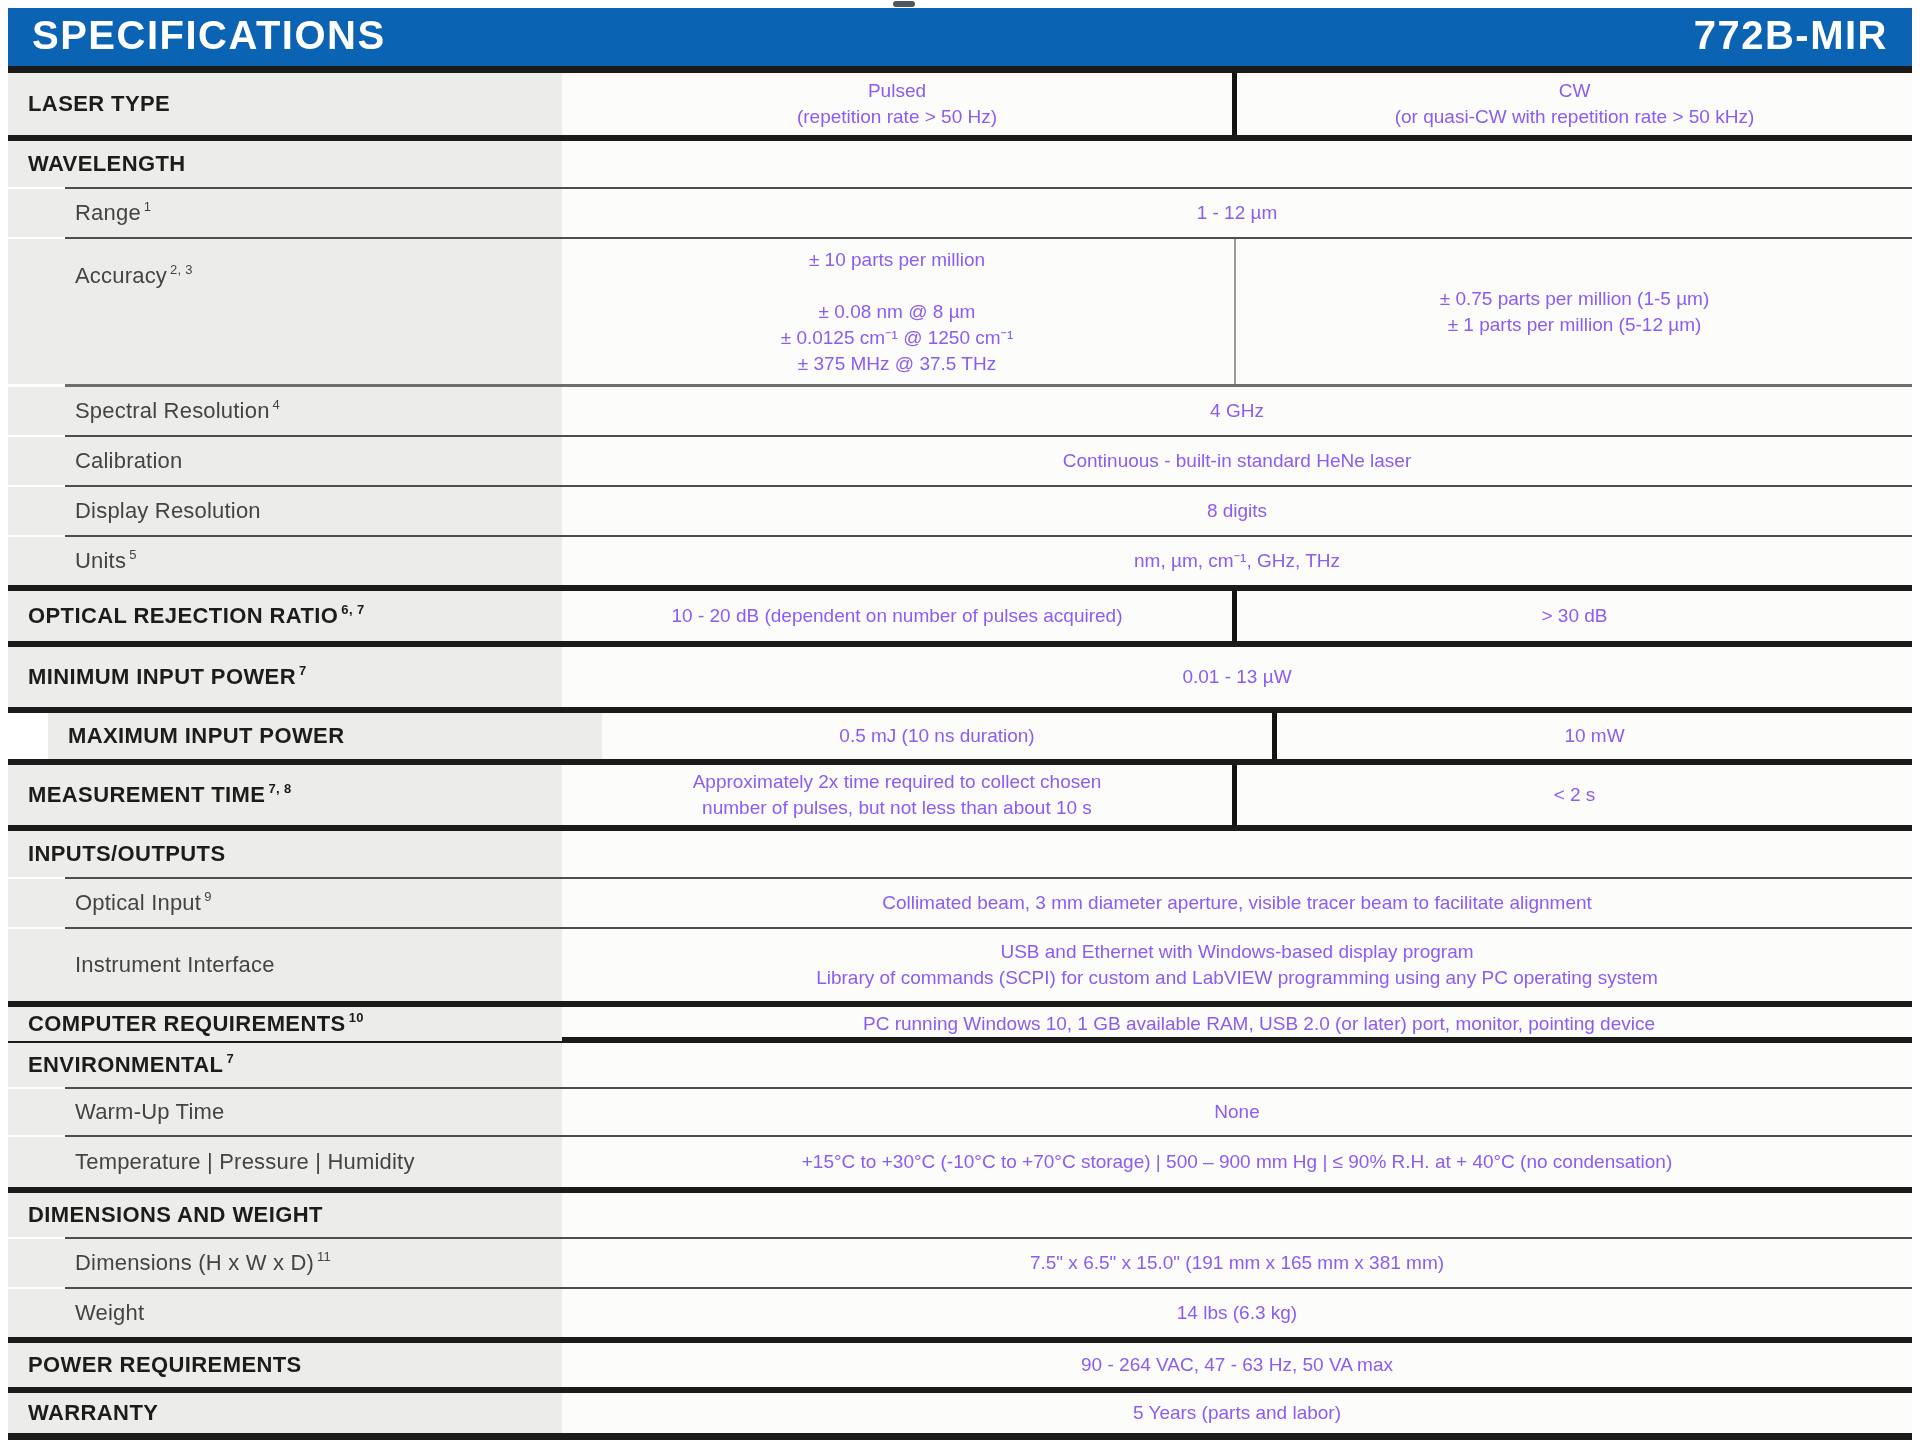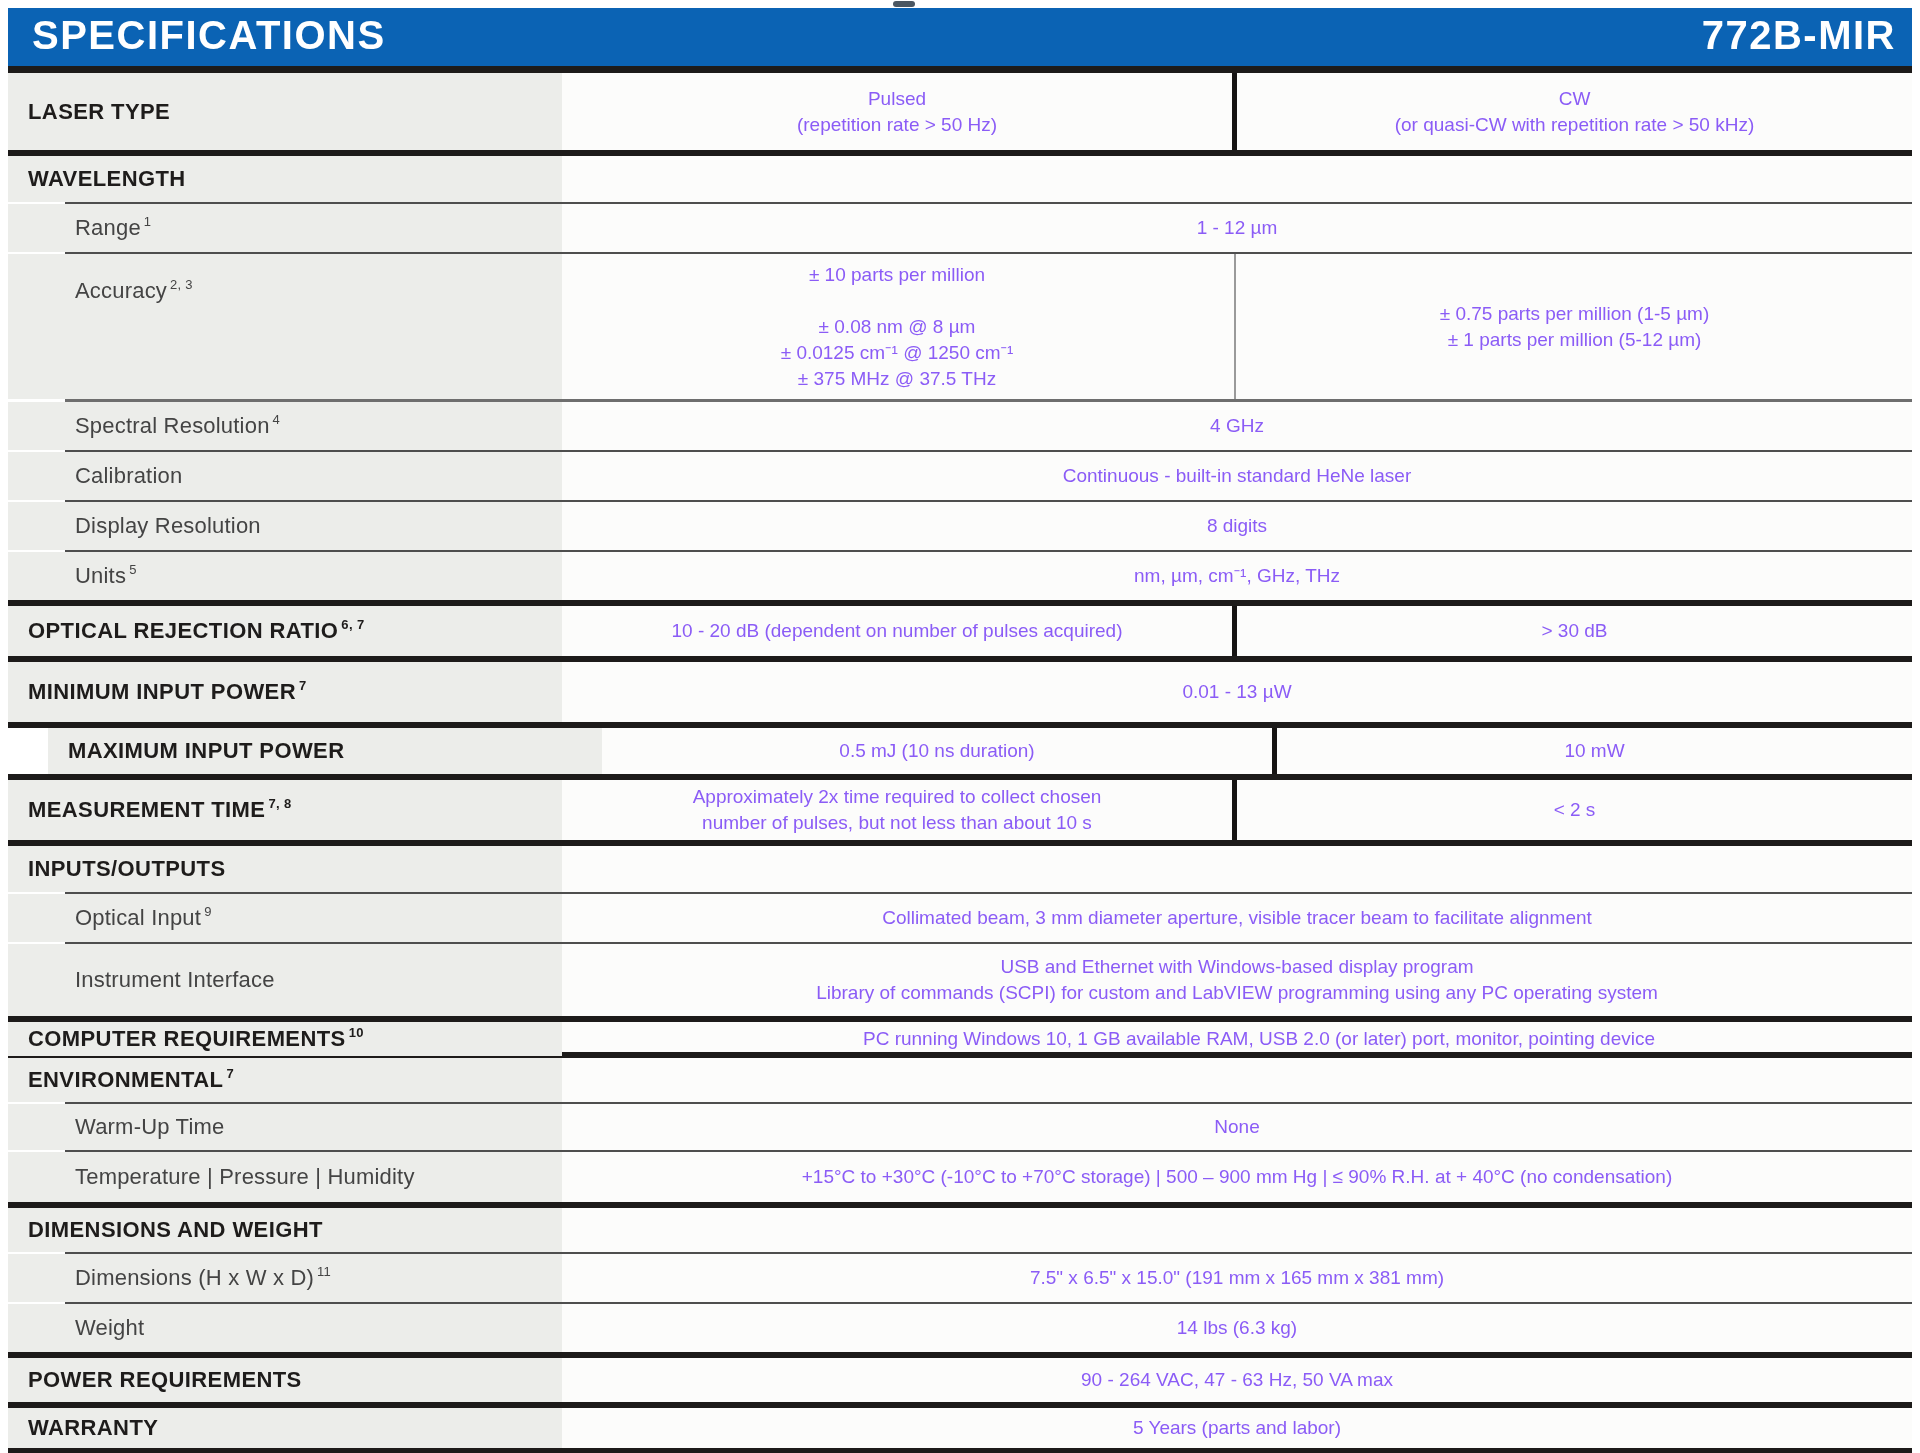--- a/index.html
+++ b/index.html
@@ -5,21 +5,21 @@
   * { box-sizing: border-box; margin: 0; padding: 0; }
   html, body { width: 1920px; background: #ffffff; font-family: "Liberation Sans", sans-serif; }
   body { height: 1453px; position: relative; }
 
   .sheet { padding: 8px 8px 0 8px; }
 
   
   .titlebar {
     height: 58px; background: #0B63B4; color: #ffffff;
     display: flex; align-items: center; justify-content: space-between;
-    padding: 0 16px 4px 24px;
+    padding: 0 24px 4px 24px;
   }
   .titlebar .title, .titlebar .model {
     font-size: 40px; font-weight: bold; letter-spacing: 1.5px; line-height: 1;
   }
   .artifact {
     position: absolute; left: 893px; top: 1px; width: 22px; height: 6px;
     background: #2b3947; border-radius: 3px; opacity: .85;
   }
 
   
@@ -45,21 +45,21 @@
     font-size: 13px; position: relative; top: -1px; margin-left: 3px; font-weight: inherit;
   }
 
   .valuecell { align-items: center; text-align: center; padding: 4px 10px; }
   .valuecell div { font-size: 19px; color: #8b5cf6; line-height: 26px; }
 
   .vdiv { background: #161413; }
   .vdiv.thin { width: 2px; justify-self: center; background: #9a9a9a; }
 
   
-  .h-laser { height: 77px; }
+  .h-laser { height: 62px; }
   .h-sec   { height: 46px; }
   .h-sec-sm{ height: 44px; }
   .h-std   { height: 48px; }
   .h-acc   { height: 145px; }
   .h-orr   { height: 50px; }
   .h-min   { height: 60px; }
   .h-max   { height: 46px; margin-left: 40px; }
   .h-meas  { height: 60px; }
   .h-iface { height: 72px; }
   .h-comp  { height: 30px; gap: 44px; }

